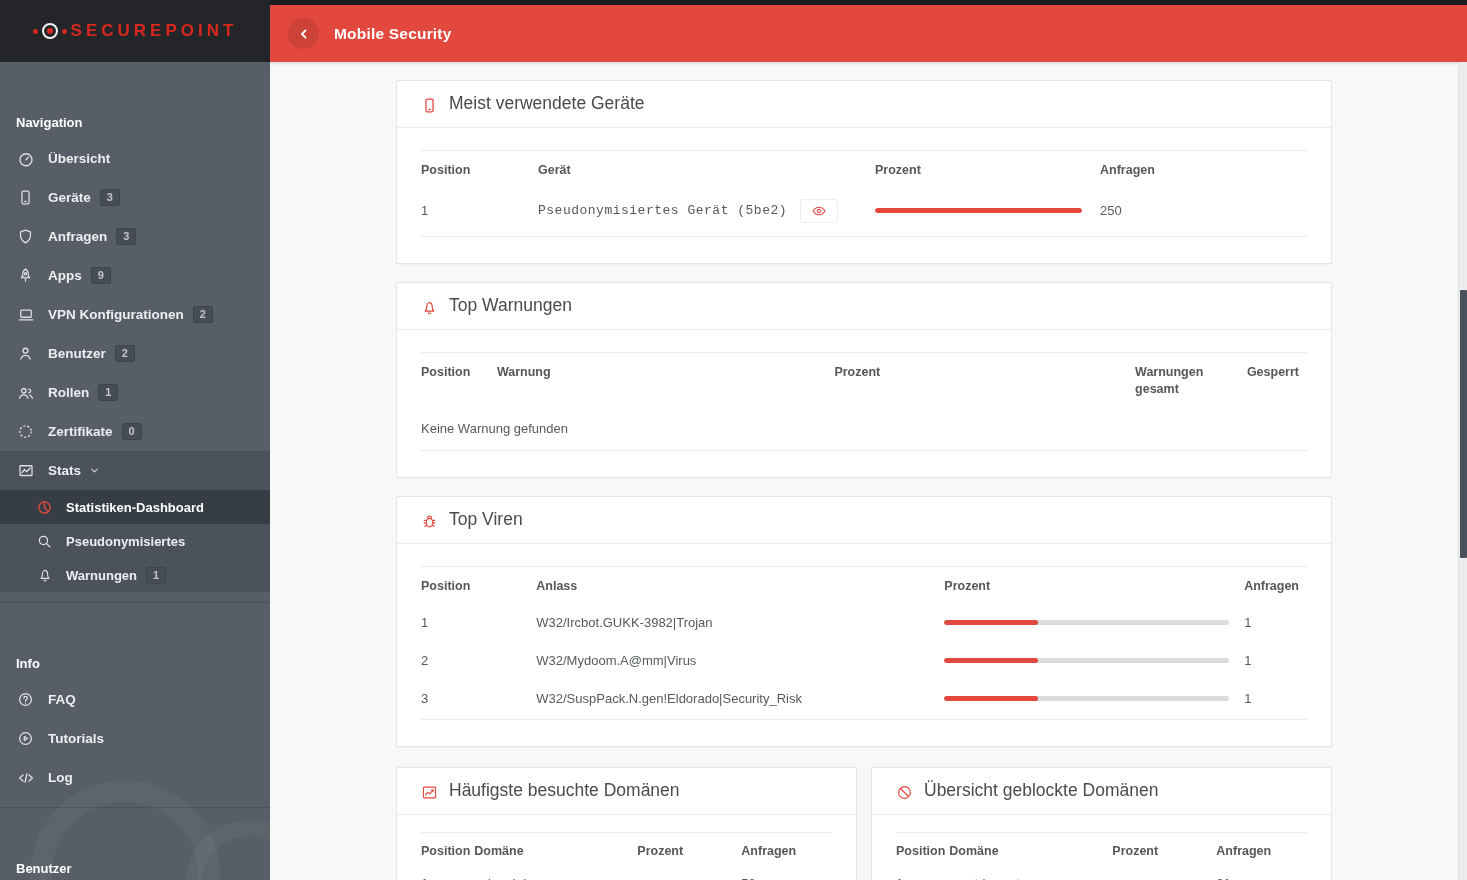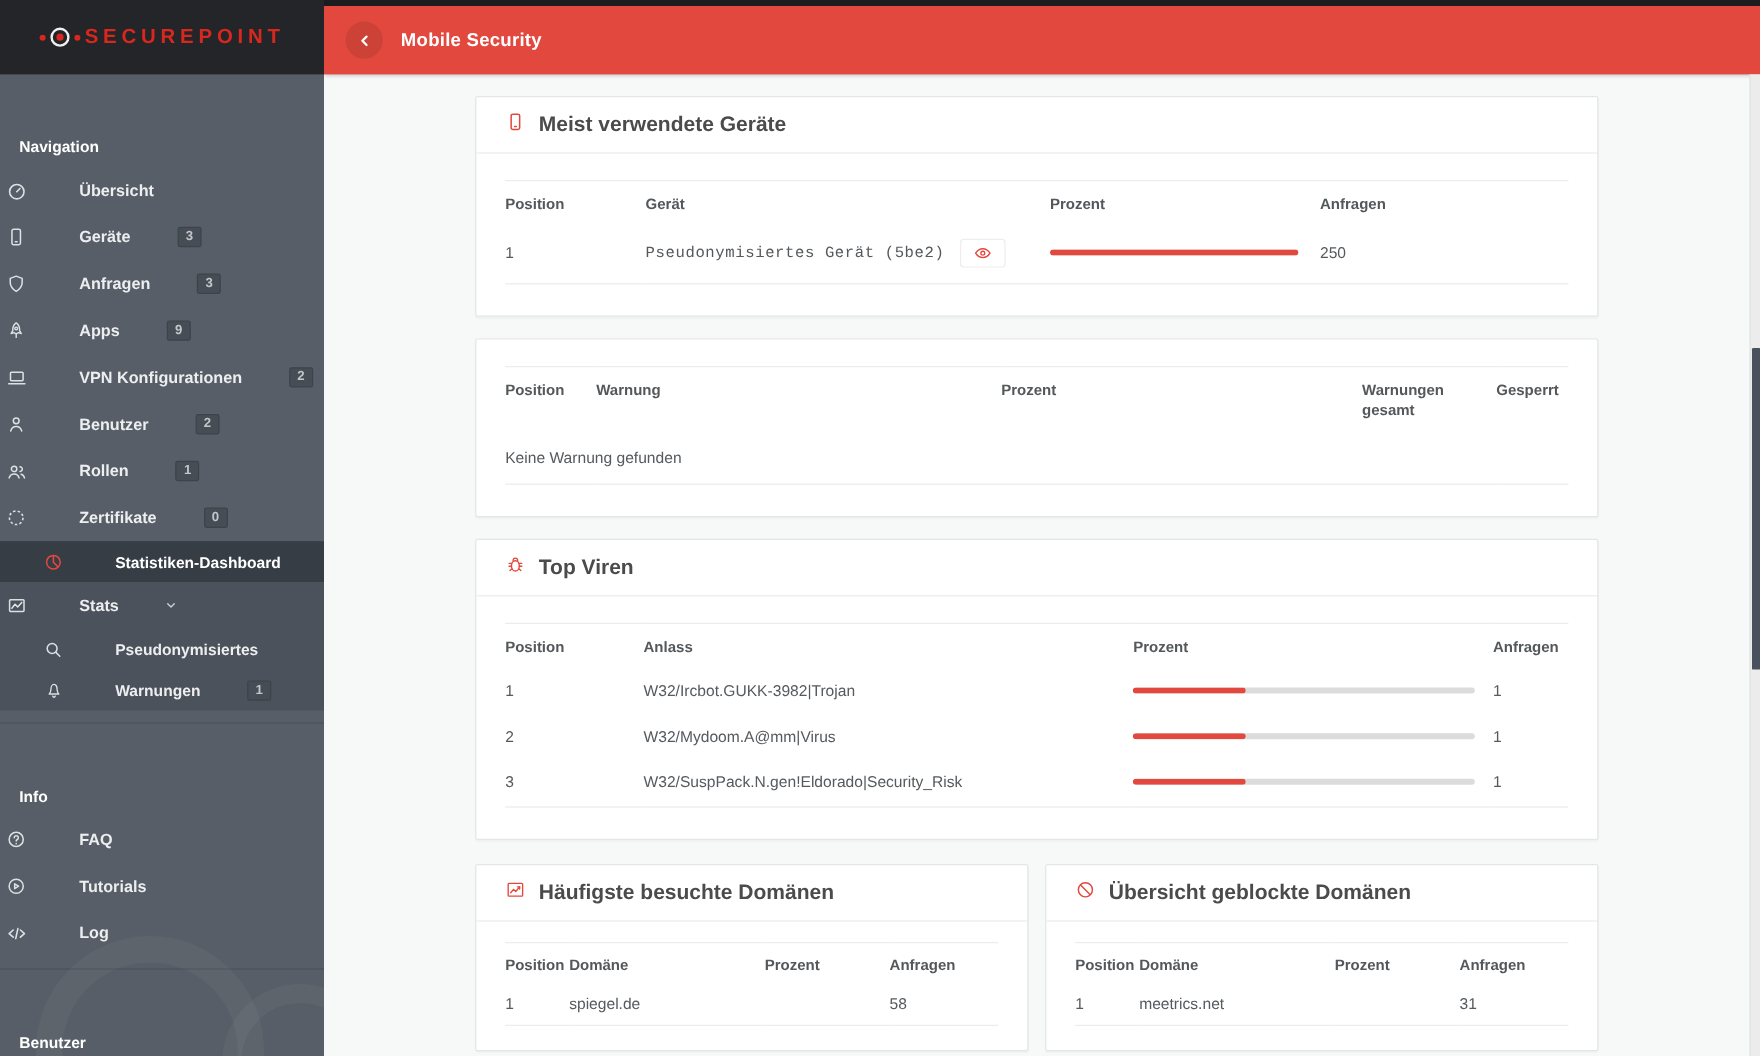--- a/index.html
+++ b/index.html
@@ -11,21 +11,21 @@
 
   
   .sidebar { position:absolute; top:0; left:0; width:270px; height:880px; background:#575e67; z-index:6; overflow:hidden; }
   .logo-block { height:62px; background:#232528; display:flex; align-items:center; justify-content:center; }
   .logo { color:#d8271f; font-weight:bold; font-size:17px; letter-spacing:4px; display:flex; align-items:center; gap:4px; white-space:nowrap; }
   .logo .dot { width:5px; height:5px; border-radius:50%; background:#d8271f; display:inline-block; }
   .logo .oring { width:16px; height:16px; border-radius:50%; border:2.5px solid #f0f0f0; display:inline-flex; align-items:center; justify-content:center; }
   .logo .oring i { width:6px; height:6px; border-radius:50%; background:#d8271f; }
 
   .section-label { color:#ffffff; font-weight:bold; font-size:13px; padding:17px 16px 9px;margin-top:36px; }
-  .nav-item { display:flex; align-items:center; height:39px; padding:0 4px; cursor:pointer; color:#eceef0;gap:30px; }
+  .nav-item { display:flex; align-items:center; height:39px; padding:0 16px; cursor:pointer; color:#eceef0; }
   .nav-item .nicon { width:19px; height:19px; margin-right:13px; display:inline-flex; align-items:center; justify-content:center; color:#dde0e3; flex:none; }
   .nav-item .nlabel { font-size:13.5px; font-weight:600; }
   .badge { margin-left:9px; background:#464d55; color:#c3c7cb; font-size:11px; font-weight:bold; border-radius:2px; padding:2px 6px; line-height:1; border:1px solid #3c434b; }
   .chev { margin-left:8px; color:#cfd3d7; display:inline-flex; }
   .submenu { background:#4b525b; }
   .subitem { padding-left:36px; height:34px; }
   .subitem .nicon { width:17px; height:17px; }
   .subitem .nlabel { font-size:13px; }
   .nav-item.active { background:#373d45; }
   .nav-item.active .nlabel { font-weight:bold; color:#ffffff; }
@@ -36,21 +36,21 @@
   .wm2 { width:130px; height:130px; left:185px; bottom:-70px; border-width:16px; }
 
   
   .appbar { position:absolute; left:270px; top:5px; width:1197px; height:57px; background:#e2483d; display:flex; align-items:center; padding:0 18px; z-index:4; box-shadow:0 1px 3px rgba(0,0,0,0.18); }
   .back-btn { width:31px; height:31px; border-radius:50%; background:#cd4237; border:none; color:#ffffff; display:flex; align-items:center; justify-content:center; cursor:pointer; flex:none; }
   .appbar-title { color:#ffffff; font-size:15.5px; font-weight:bold; margin-left:15px; letter-spacing:0.2px; }
 
   
   .content { position:absolute; left:270px; top:62px; width:1188px; height:818px; overflow:hidden; }
   .card { width:936px; margin:18px auto 0; background:#ffffff; border:1px solid #e4e5e5; border-radius:2px; box-shadow:0 1px 1px rgba(0,0,0,0.03); }
-  .card-header { display:flex; align-items:flex-start; gap:11px; padding:12px 24px 13px; border-bottom:1px solid #ececec;font-weight:bold; }
+  .card-header { display:flex; align-items:flex-end; gap:11px; padding:12px 24px 13px; border-bottom:1px solid #ececec; }
   .card-title { font-size:17.5px; color:#4b4b4b; }
   .cicon { color:#e2483d; display:inline-flex; width:17px; height:17px; }
   .card-body { padding:22px 24px 26px; }
 
   table.stats { width:100%; border-collapse:collapse; border-top:1px solid #ececec; border-bottom:1px solid #ececec; }
   table.stats th { text-align:left; font-size:12.5px; color:#54585b; font-weight:bold; padding:11px 8px 10px 0; vertical-align:top; line-height:1.35; }
   table.stats td { font-size:13px; color:#555a5e; padding:10px 8px 13px 0; vertical-align:middle; }
   .empty-msg { font-size:13px; color:#5d6165; padding:13px 0 14px !important; }
 
   .track { height:5px; border-radius:3px; background:#dcdcdc; overflow:hidden; }
@@ -174,44 +174,44 @@
     <span class="nicon">
         <svg width="17" height="17" viewBox="0 0 24 24" fill="none" stroke="currentColor" stroke-width="1.8">
           <circle cx="12" cy="12" r="8" stroke-dasharray="3 2.6"></circle>
         </svg>
       </span>
     <span class="nlabel">Zertifikate</span>
     <span class="badge">0</span>
   </div>
 
   <div class="submenu">
+    <div class="nav-item">
+      <span class="nicon">
+          <svg width="18" height="18" viewBox="0 0 24 24" fill="none" stroke="currentColor" stroke-width="1.7" stroke-linecap="round" stroke-linejoin="round">
+            <rect x="4" y="5" width="16" height="13" rx="1"></rect>
+            <path d="M6.5 14.5l3.5-4.5 3 3 4.5-5"></path>
+          </svg>
+        </span>
+      <span class="nlabel">Stats</span>
+      <span class="chev">
+          <svg width="11" height="11" viewBox="0 0 24 24" fill="none" stroke="currentColor" stroke-width="2.4" stroke-linecap="round" stroke-linejoin="round">
+            <path d="M6 9l6 6 6-6"></path>
+          </svg>
+        </span>
+    </div>
+
     <div class="nav-item subitem active">
       <span class="nicon">
           <svg width="17" height="17" viewBox="0 0 24 24" fill="none" stroke="currentColor" stroke-width="1.8" stroke-linecap="round">
             <circle cx="12" cy="12" r="8"></circle>
             <path d="M12 12V4"></path>
             <path d="M12 12l5.5 5.5"></path>
           </svg>
         </span>
       <span class="nlabel">Statistiken-Dashboard</span>
-    </div>
-
-    <div class="nav-item">
-      <span class="nicon">
-          <svg width="18" height="18" viewBox="0 0 24 24" fill="none" stroke="currentColor" stroke-width="1.7" stroke-linecap="round" stroke-linejoin="round">
-            <rect x="4" y="5" width="16" height="13" rx="1"></rect>
-            <path d="M6.5 14.5l3.5-4.5 3 3 4.5-5"></path>
-          </svg>
-        </span>
-      <span class="nlabel">Stats</span>
-      <span class="chev">
-          <svg width="11" height="11" viewBox="0 0 24 24" fill="none" stroke="currentColor" stroke-width="2.4" stroke-linecap="round" stroke-linejoin="round">
-            <path d="M6 9l6 6 6-6"></path>
-          </svg>
-        </span>
     </div>
 
     <div class="nav-item subitem">
       <span class="nicon">
           <svg width="17" height="17" viewBox="0 0 24 24" fill="none" stroke="currentColor" stroke-width="1.8" stroke-linecap="round">
             <circle cx="10.5" cy="10.5" r="5.8"></circle>
             <path d="M15 15l4.5 4.5"></path>
           </svg>
         </span>
       <span class="nlabel">Pseudonymisiertes</span>
@@ -355,20 +355,29 @@
                 </div>
               </td>
             <td>250</td>
           </tr>
         </tbody>
       </table>
     </div>
   </section>
 
   <section class="card">
+    <div class="card-header">
+      <span class="cicon">
+          <svg width="17" height="17" viewBox="0 0 24 24" fill="none" stroke="currentColor" stroke-width="1.7" stroke-linecap="round" stroke-linejoin="round">
+            <path d="M6 17h12c-1.6-1.6-2.1-3.1-2.1-5.2C15.9 8 14.4 5 12 5s-3.9 3-3.9 6.8c0 2.1-.5 3.6-2.1 5.2z"></path>
+            <path d="M10.4 19.6c.3.9.9 1.4 1.6 1.4s1.3-.5 1.6-1.4"></path>
+          </svg>
+        </span>
+      <span class="card-title">Top Warnungen</span>
+    </div>
     <div class="card-body">
       <table class="stats">
         <colgroup>
             <col style="width:76px">
             <col style="width:339px">
             <col style="width:302px">
             <col style="width:112px">
             <col>
           </colgroup>
         <thead>

